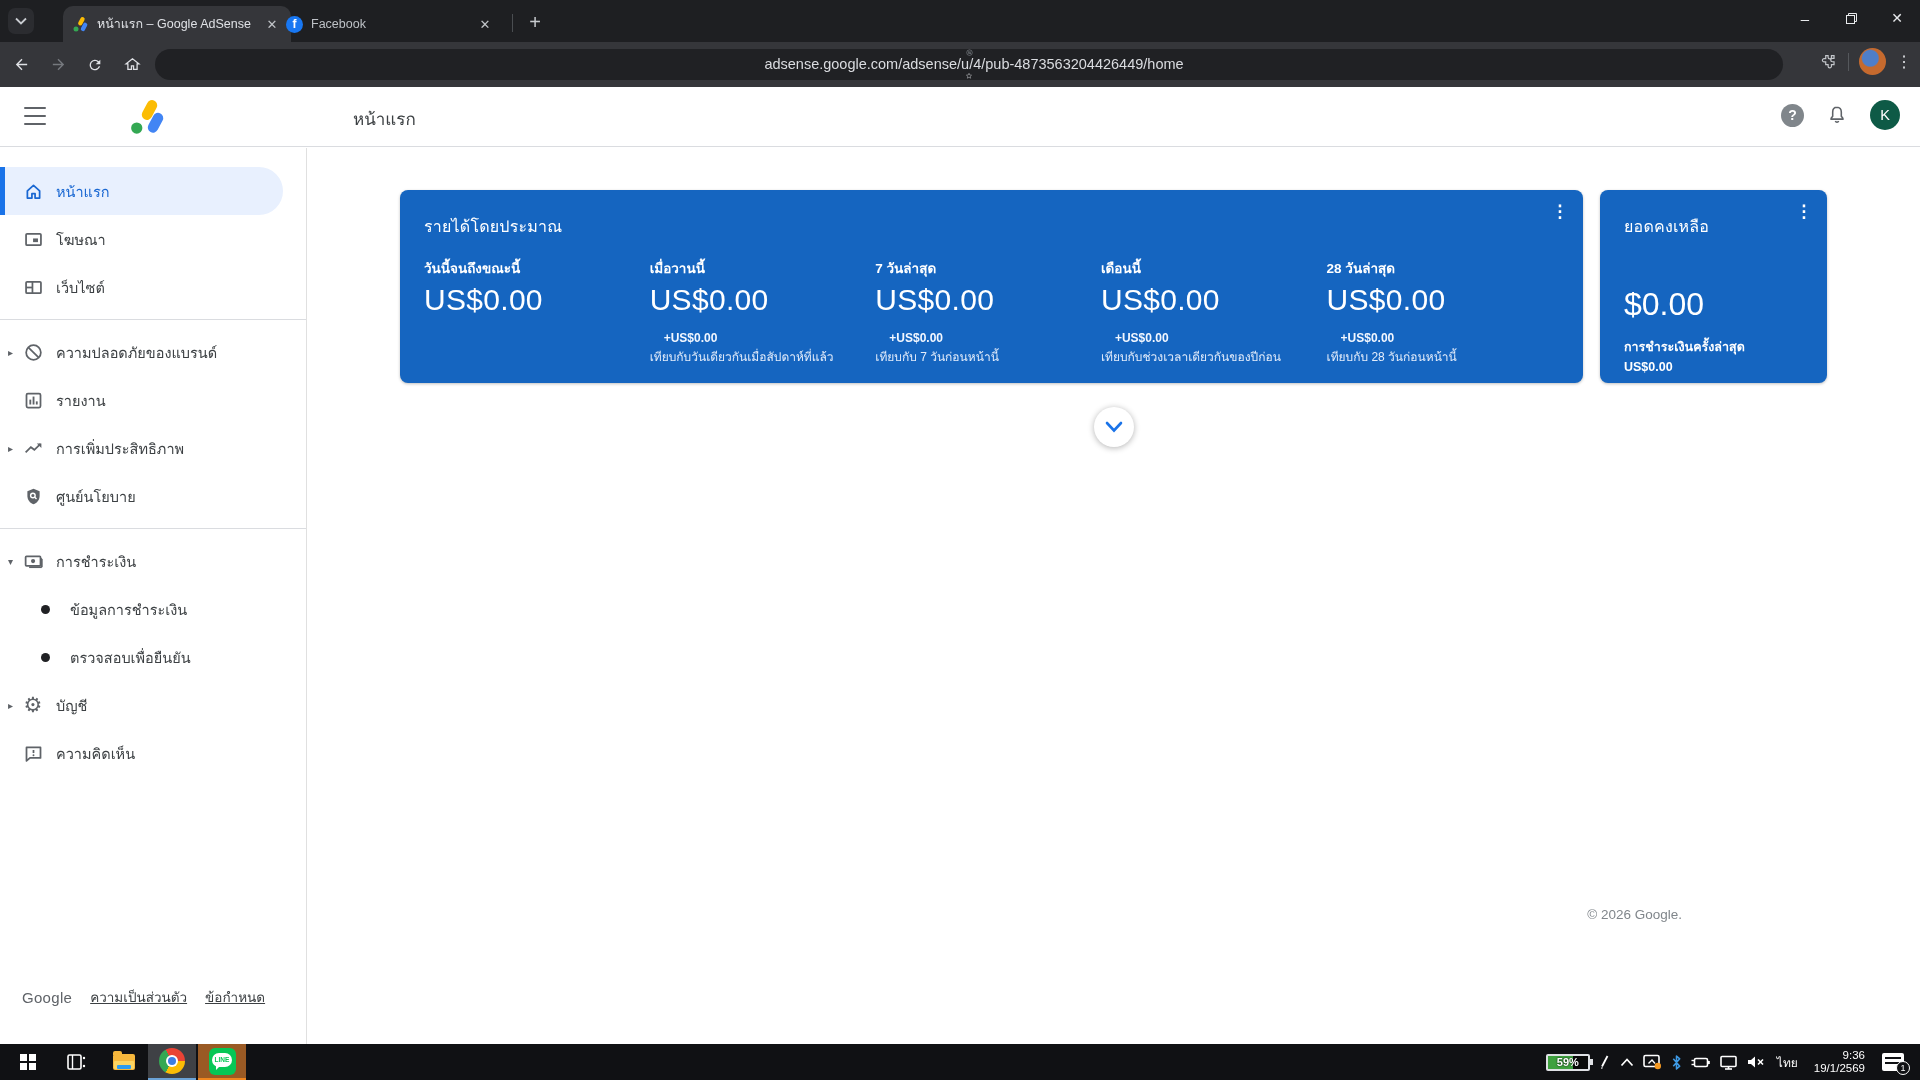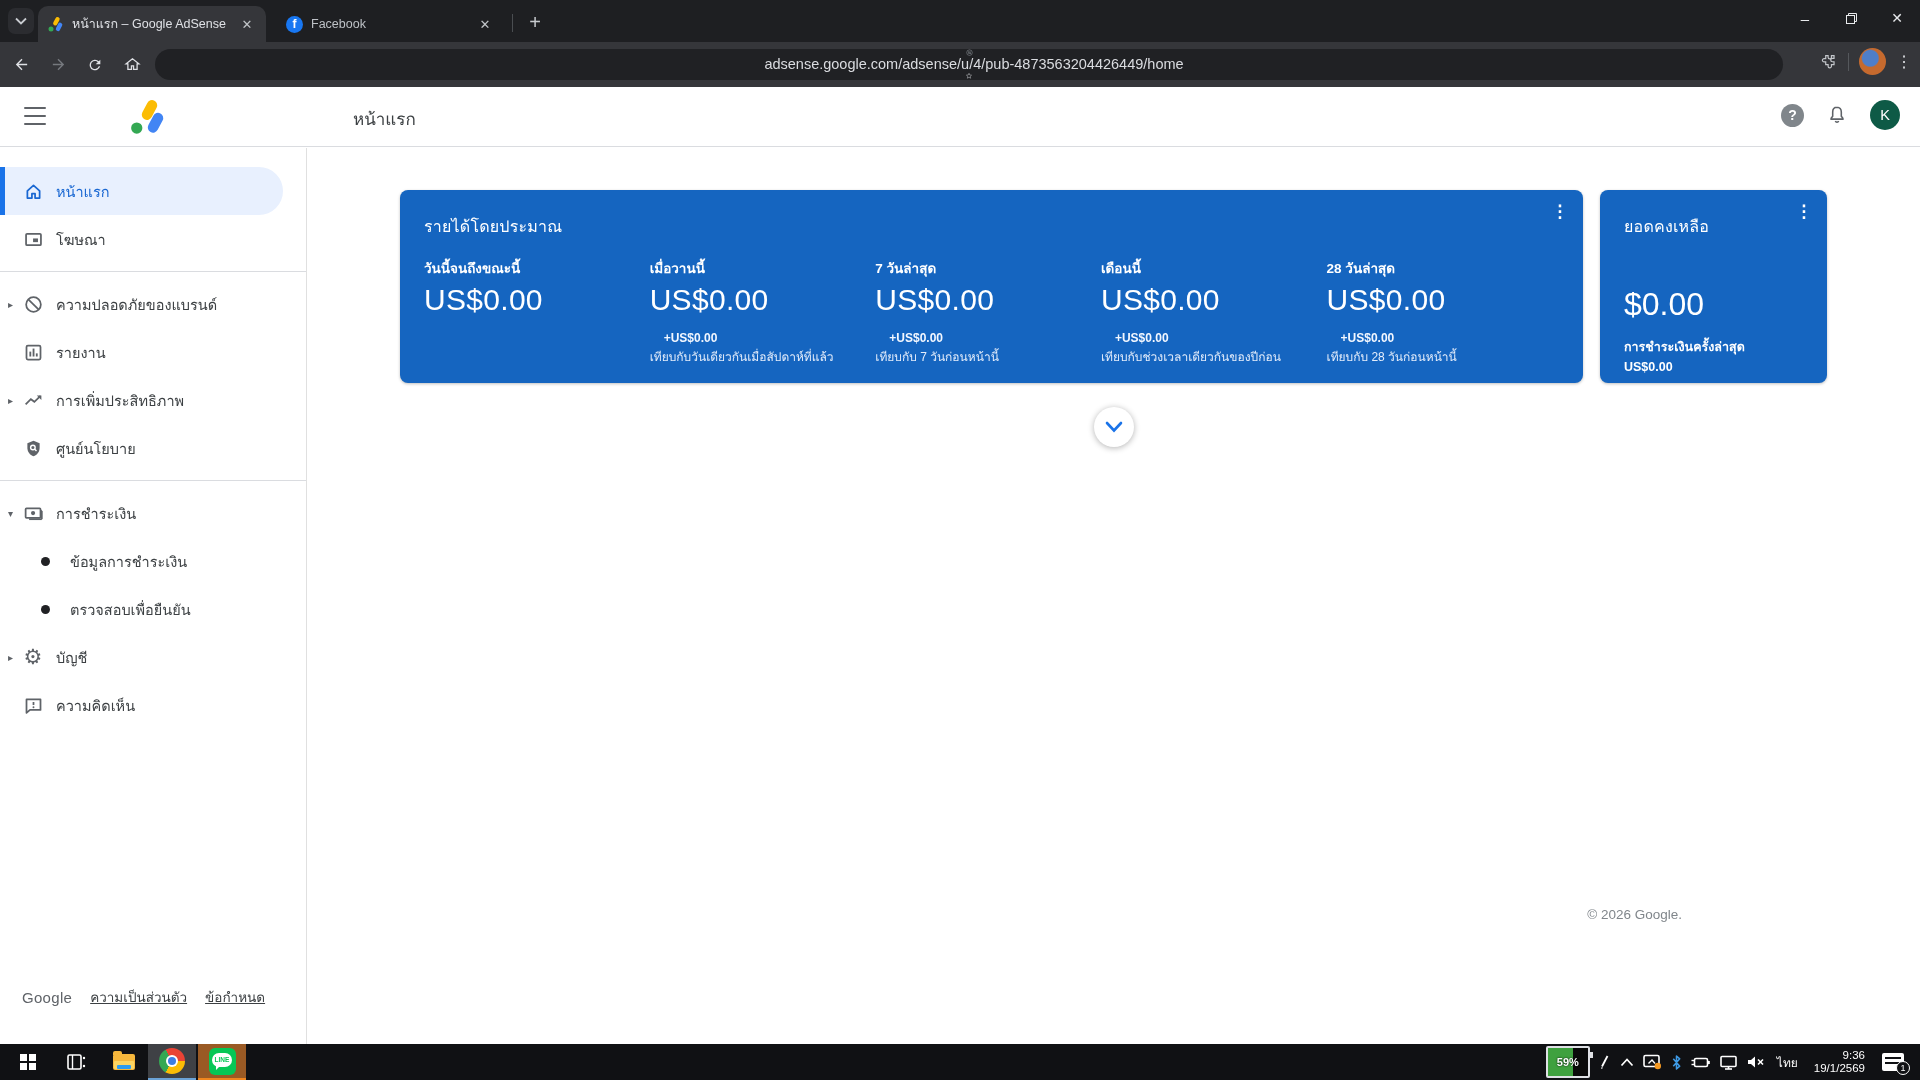--- a/index.html
+++ b/index.html
@@ -6,21 +6,21 @@
   html,body { width:1920px; height:1080px; overflow:hidden; background:#fff;
               font-family:"Liberation Sans", sans-serif; }
   .screen { position:relative; width:1920px; height:1080px; }
 
   
   .tabstrip { position:absolute; left:0; top:0; width:1920px; height:42px; background:#1e1f22; }
   .tabsearch { position:absolute; left:8px; top:8px; width:26px; height:26px; border-radius:7px;
                background:#2b2c30; display:flex; align-items:center; justify-content:center; }
   .tab { position:absolute; top:6px; height:36px; border-radius:10px 10px 0 0; display:flex;
          align-items:center; padding:0 10px; color:#dfe1e5; font-size:12.5px; }
-  .tab.active { background:#35363a; }
+  .tab.active { background:#35363a;margin-left:25px; }
   .tab.inactive { color:#bdc1c6; }
   .tab .title { flex:1; white-space:nowrap; overflow:hidden; text-overflow:ellipsis; margin:0 8px; }
   .tab-close { width:18px; height:18px; border-radius:50%; display:flex; align-items:center;
                justify-content:center; color:#c0c3c7; font-size:13px; }
   .fav-fb { width:17px; height:17px; border-radius:50%; background:#1877f2; color:#fff;
             font-weight:bold; font-size:12px; display:flex; align-items:center; justify-content:center; }
   .tab-sep { position:absolute; left:512px; top:14px; width:1px; height:18px; background:#4a4d51; }
   .newtab { position:absolute; left:522px; top:9px; width:26px; height:26px; color:#c8cbcf;
             font-size:20px; display:flex; align-items:center; justify-content:center; font-weight:300;}
   .wincontrols { position:absolute; right:0; top:0; height:36px; display:flex; }
@@ -126,21 +126,21 @@
   .chrome-ico::after { content:""; position:absolute; left:9px; top:9px; width:8px; height:8px;
      border-radius:50%; background:#3d7de4; }
   .line-ico { width:27px; height:27px; border-radius:6px; background:#06c755; position:relative; }
   .line-ico .bubble { position:absolute; left:3.5px; top:5px; width:20px; height:14px; background:#fff;
      border-radius:7px; display:flex; align-items:center; justify-content:center; }
   .line-ico .bubble::after { content:""; position:absolute; left:4px; bottom:-3px; border:3px solid transparent;
      border-top-color:#fff; border-left-color:#fff; }
   .line-ico .txt { color:#06c755; font-size:6.5px; font-weight:bold; }
   .tray { position:absolute; right:0; top:0; height:36px; display:flex; align-items:center; gap:9px;
           padding-right:6px; color:#fff; }
-  .battery { position:relative; width:44px; height:32px; border:2px solid #dfe1e5; border-radius:2px;
+  .battery { position:relative; width:44px; height:17px; border:2px solid #dfe1e5; border-radius:2px;
              background:linear-gradient(to right, #3fa13f 0 62%, #0a0a0a 62%); display:flex;
              align-items:center; justify-content:center; }
   .battery::after { content:""; position:absolute; right:-5px; top:3.5px; width:3px; height:6px; background:#dfe1e5; }
   .battery .pct { font-size:11px; color:#fff; font-weight:bold; text-shadow:0 0 2px #000; }
   .tray-lang { font-size:12px; padding:0 3px; }
   .clock { text-align:right; font-size:11.5px; line-height:13.5px; padding:0 4px; }
   .notif { position:relative; width:22px; height:18px; }
   .notif .sq { position:absolute; inset:0; background:#fff; border-radius:2px; }
   .notif .l1,.notif .l2 { position:absolute; left:3px; right:3px; height:2px; background:#101114; }
   .notif .l1 { top:4px; } .notif .l2 { top:9px; }
@@ -280,20 +280,30 @@
       <div class="nav-row">
         <span class="icon">
           <svg width="21" height="21" viewBox="0 0 24 24">
               <rect x="3.5" y="5.5" width="17" height="13" rx="1.2" fill="none" stroke="#5f6368" stroke-width="2"></rect>
               <rect x="11.5" y="10.8" width="5.6" height="4.2" fill="#5f6368"></rect>
             </svg>
         </span>
         <span class="label">โฆษณา</span>
       </div>
 
+      <div class="nav-row">
+        <span class="icon">
+          <svg width="21" height="21" viewBox="0 0 24 24">
+              <rect x="3.5" y="5.5" width="17" height="13" rx="1.2" fill="none" stroke="#5f6368" stroke-width="2"></rect>
+              <line x1="10.8" y1="5.5" x2="10.8" y2="18.5" stroke="#5f6368" stroke-width="2"></line>
+              <line x1="3.5" y1="12" x2="10.8" y2="12" stroke="#5f6368" stroke-width="2"></line>
+            </svg>
+        </span>
+        <span class="label">เว็บไซต์</span>
+      </div>
 
       <div class="nav-divider"></div>
 
 
       <div class="nav-row">
         <span class="arrow">▸</span>
         <span class="icon">
           <svg width="21" height="21" viewBox="0 0 24 24">
               <circle cx="12" cy="12" r="8.4" fill="none" stroke="#5f6368" stroke-width="2"></circle>
               <line x1="6.3" y1="6.3" x2="17.7" y2="17.7" stroke="#5f6368" stroke-width="2"></line>

